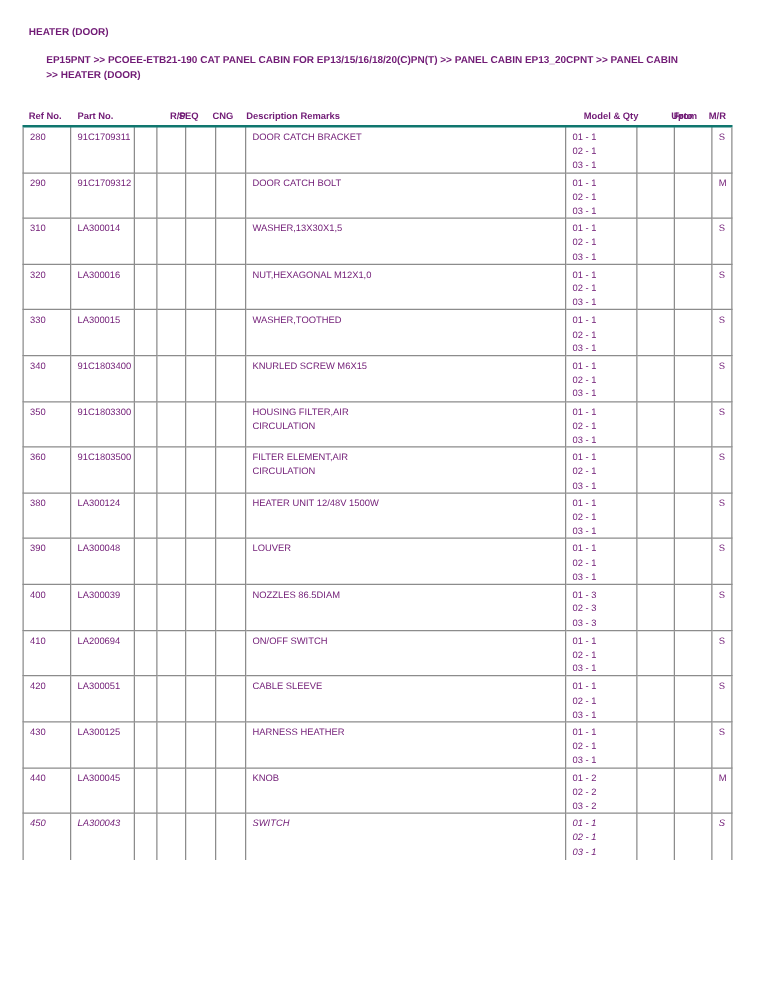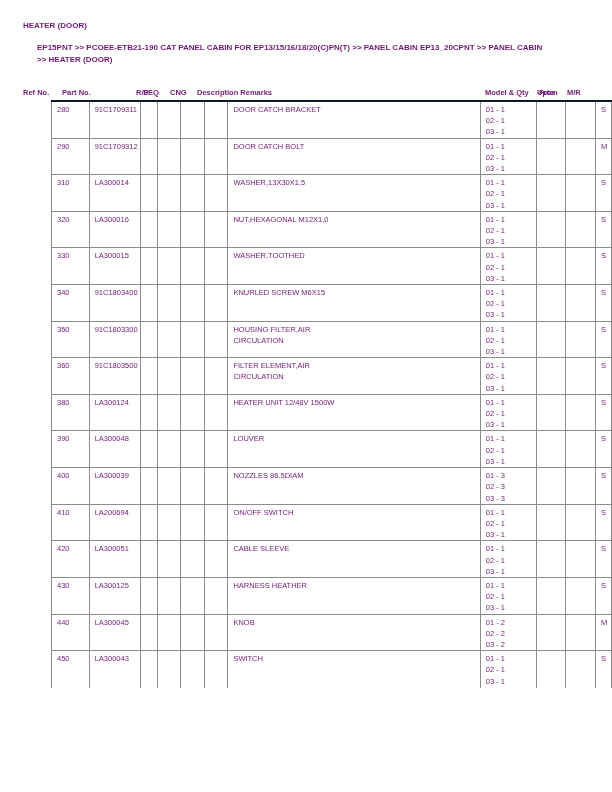--- a/index.html
+++ b/index.html
@@ -18,42 +18,41 @@
   }
   .colheads span {
     position:absolute; top:88px; font-size:7.5px; font-weight:bold; white-space:nowrap;
   }
   .h-ref   { left:23px; }
   .h-part  { left:62px; }
   .h-rp    { left:136px; }
   .h-seq   { left:143px; }
   .h-cng   { left:170px; }
   .h-desc  { left:197px; }
-  .h-model { left:468px;padding-left:17px; }
+  .h-model { left:450px;padding-left:17px; }
   .h-from  { left:507px;padding-left:32px; }
   .h-upto  { left:537px; }
   .h-mr    { left:567px; }
   table.parts {
     position:absolute; left:18px; top:100px;
     border-collapse:collapse; table-layout:fixed;
-    border-top:2px solid #0f172a;
-    margin-left:33px;
+    border-top:2px solid #0f766e;
   }
   table.parts td {
     border-left:1px solid #8c8c8c;
     border-right:1px solid #8c8c8c;
     border-bottom:1px solid #8c8c8c;
     vertical-align:top;
     padding:2px 2px 0 5px;
     font-size:7.5px; line-height:11.2px;
     white-space:pre-line; overflow:hidden;
   }
   table.parts tr { height:21px; }
   table.parts tr:last-child { height:37.5px; }
-  table.parts tr:last-child td { border-bottom:none; }
+  table.parts tr:last-child td { border-bottom:none;font-style:italic; }
   td.c-ref   { padding-left:6px; }
   td.c-model { padding-left:3px; }
 </style>
 </head>
 <body>
 
 <div class="page">
 
   <div class="doc-title">HEATER (DOOR)</div>
 

